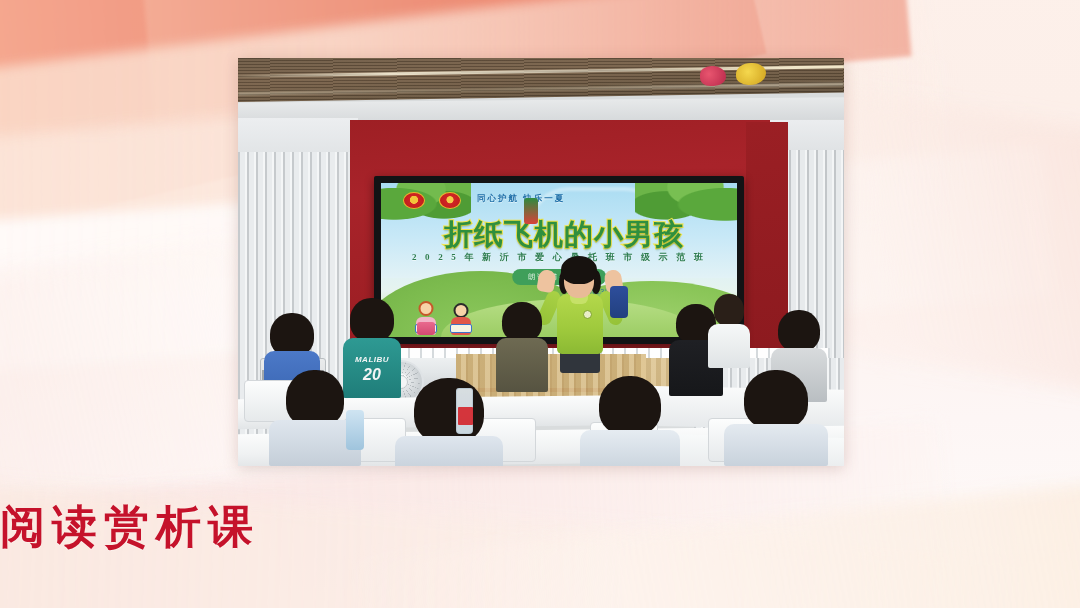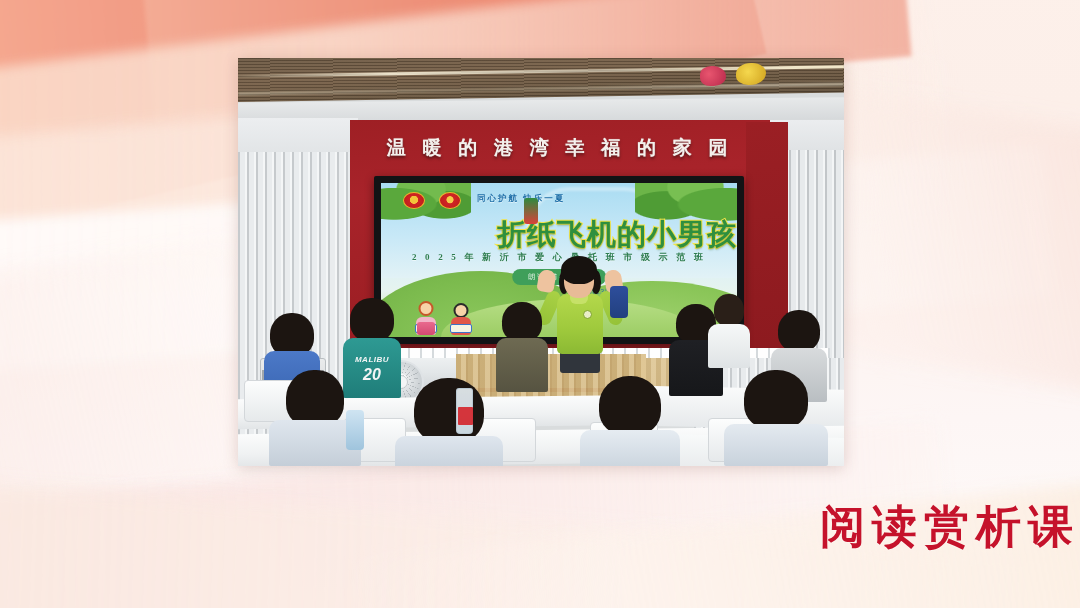--- a/index.html
+++ b/index.html
@@ -223,21 +223,21 @@
     background:radial-gradient(circle at 50% 45%, #f4cb48 0 25%, #d12424 30%, #bb1d1d 100%);
     border:1.5px solid #e9b930;
   }
   .slide-sub{
     position:absolute; left:96px; top:10px;
     font-size:8.5px; color:#1f6fa8; letter-spacing:2px; white-space:nowrap;
     font-family:"Liberation Serif", serif; font-weight:700;
     text-shadow:0 1px 0 rgba(255,255,255,.6);
   }
   .slide-title{
-    position:absolute; left:10px; right:0; top:32px; text-align:right;
+    position:absolute; left:10px; right:0; top:32px; text-align:center;
     font-size:29px; font-weight:900; letter-spacing:1px;
     color:#2f8f3f;
     font-family:Liberation Serif, serif;
     -webkit-text-stroke:2px #f3e44a;
     paint-order:stroke fill;
     text-shadow:0 2px 2px rgba(0,70,0,.25);
     white-space:nowrap;
   }
   .slide-year{
     position:absolute; left:0; right:0; top:68px; text-align:center;
@@ -356,21 +356,21 @@
   
   .stu{ position:absolute;font-style:italic; }
   .stu .head{ position:absolute; left:50%; transform:translateX(-50%); top:0; border-radius:48% 48% 42% 42%; background:#1c1511; }
   .stu .body{ position:absolute; left:50%; transform:translateX(-50%); bottom:0; border-radius:10px 10px 2px 2px; }
 
   
   .bottle{ position:absolute; border-radius:3px 3px 4px 4px; }
 
   
   .caption{
-    position:absolute; left:0; right:0; top:497px; text-align:right;
+    position:absolute; left:0; right:0; top:497px; text-align:left;
     font-family:"Liberation Serif", serif;
     font-size:45px; font-weight:700; letter-spacing:7px;
     color:#c5122b;
     text-shadow:0 1px 0 rgba(255,255,255,.35);
     white-space:nowrap;
   }
 </style>
 </head>
 <body>
 
@@ -397,21 +397,20 @@
     <div class="ph-layer flower-b"></div>
     <div class="ph-layer soffit"></div>
 
     <div class="ph-layer flute-left"></div>
     <div class="ph-layer flute-left-top"></div>
     <div class="ph-layer flute-right"></div>
     <div class="ph-layer flute-right-top"></div>
     <div class="ph-layer redwall"></div>
     <div class="ph-layer redwall-right"></div>
 
-    <div class="ph-layer banner-text">温 暖 的 港 湾     幸 福 的 家 园</div>
 
     <div class="ph-layer screen-frame">
       <div class="screen">
         <div class="sky"></div>
         <div class="rainbow"></div>
         <div class="hill2"></div>
         <div class="hill1"></div>
         <div class="hill3"></div>
         <div class="foliage-l"></div>
         <div class="foliage-r"></div>

